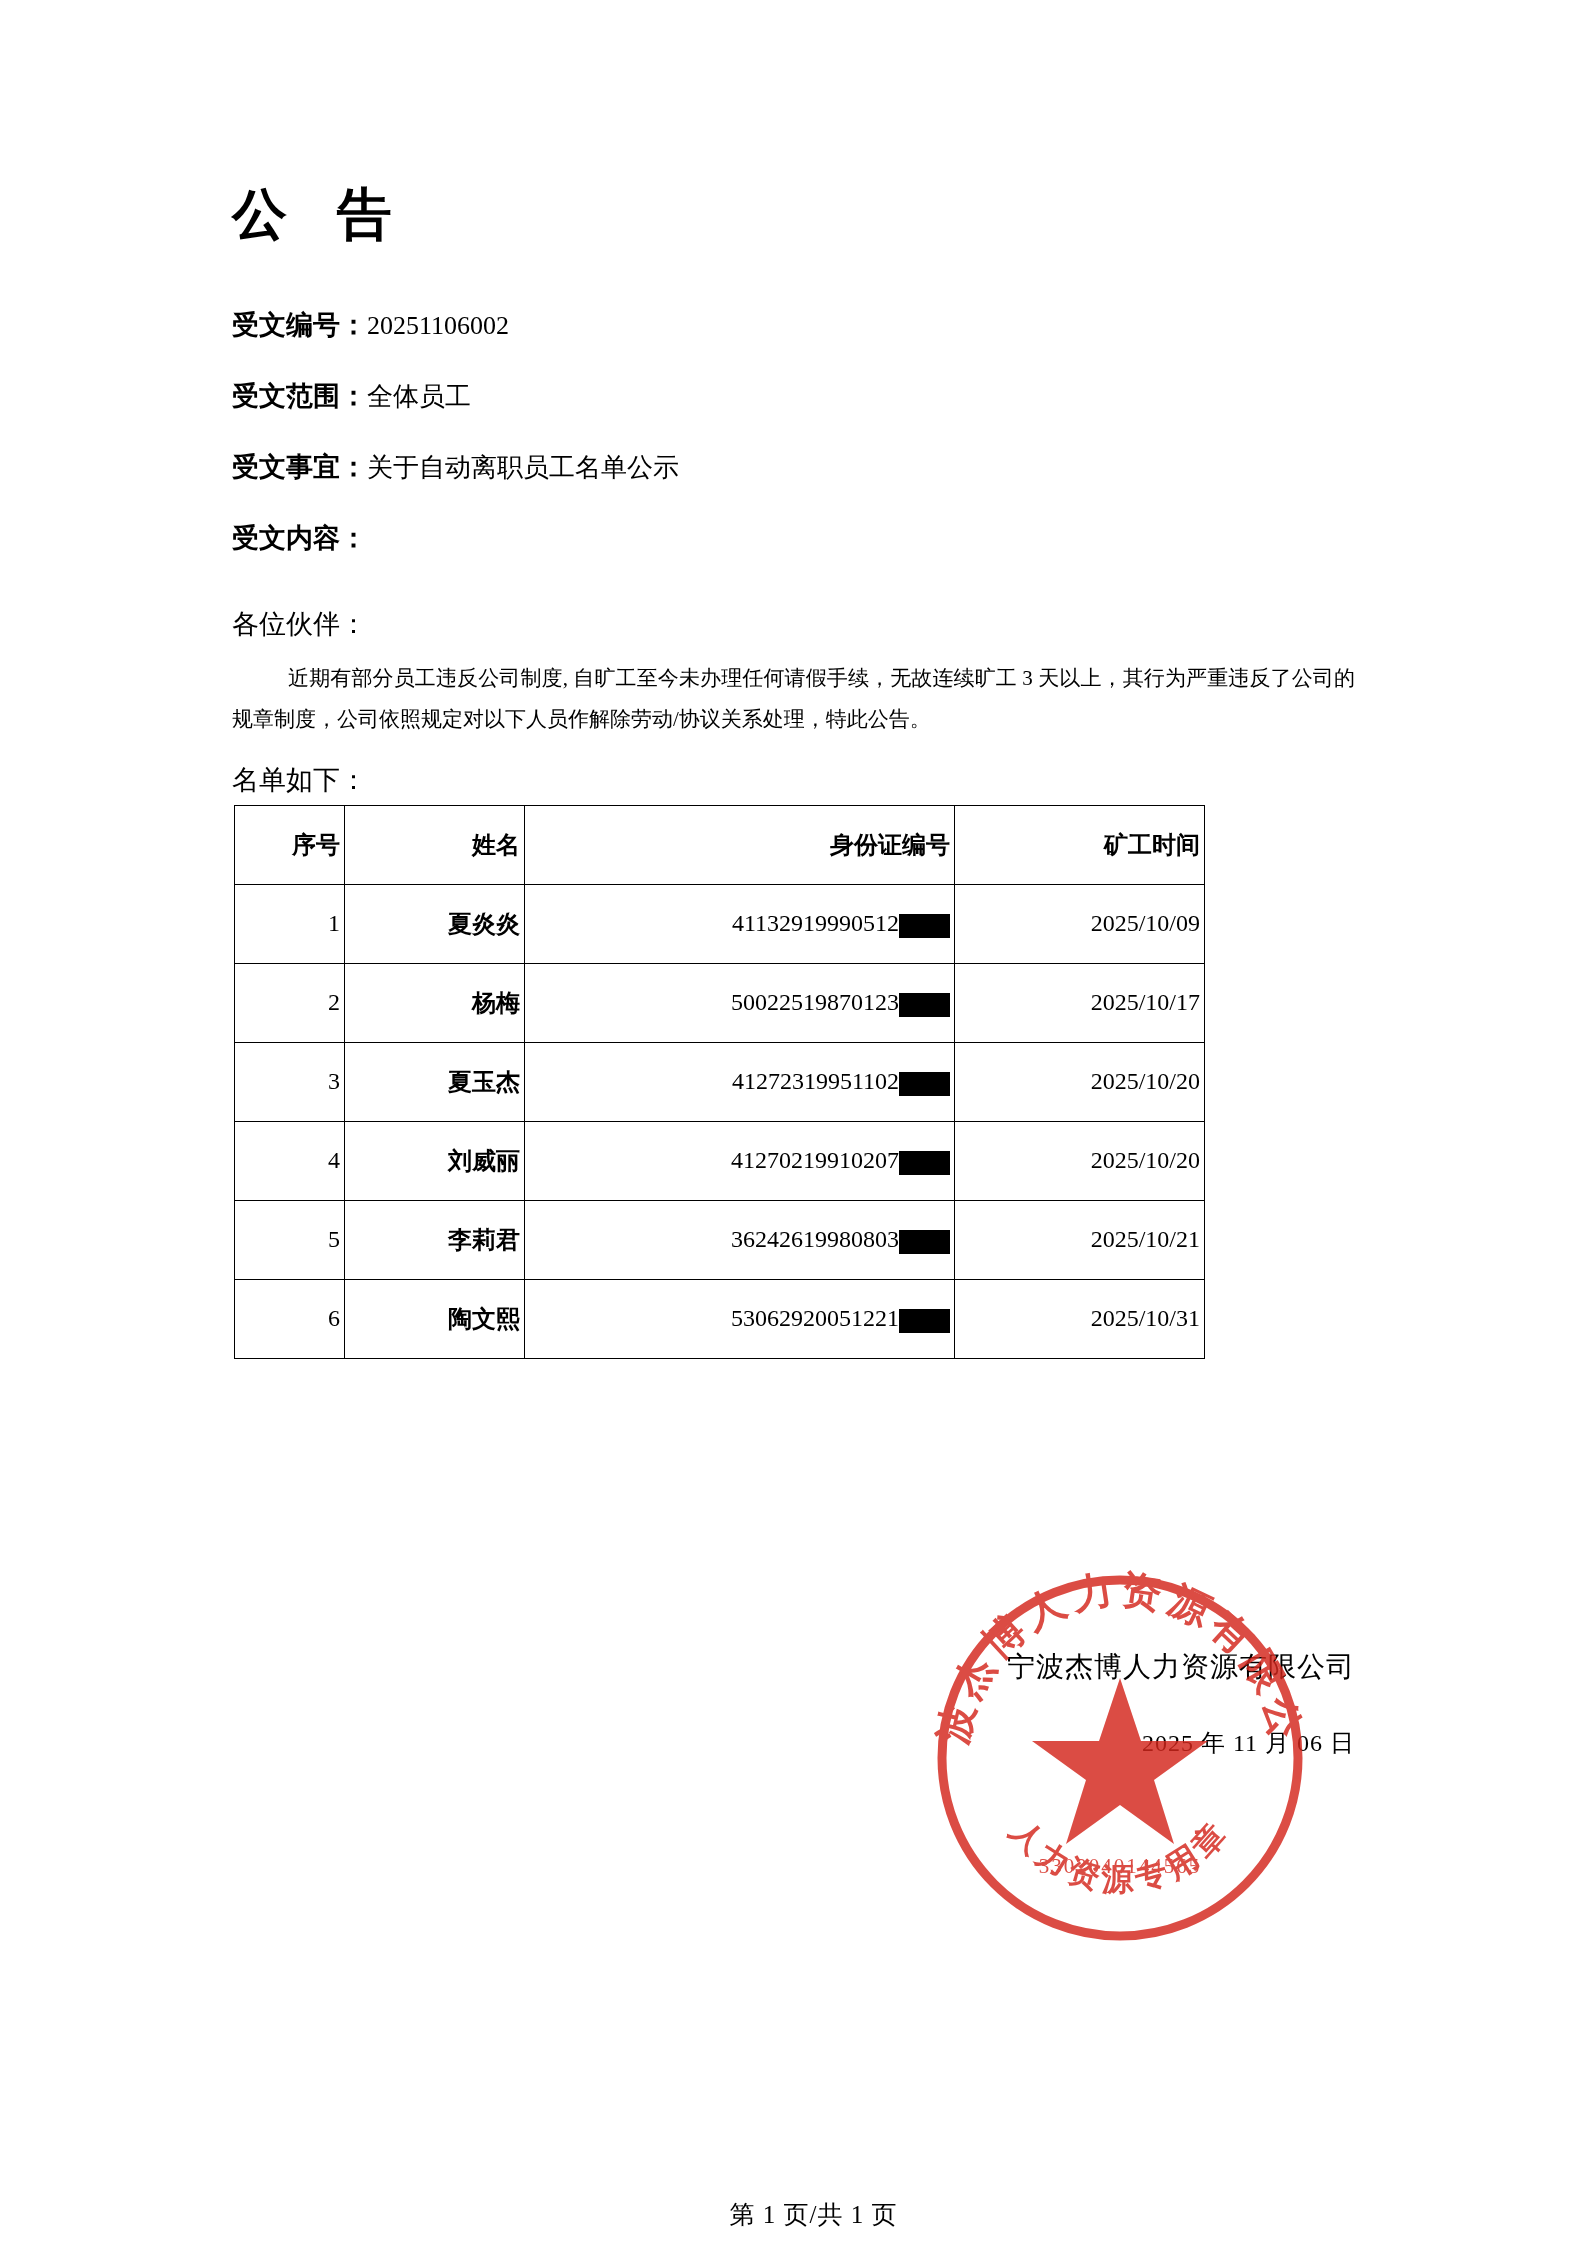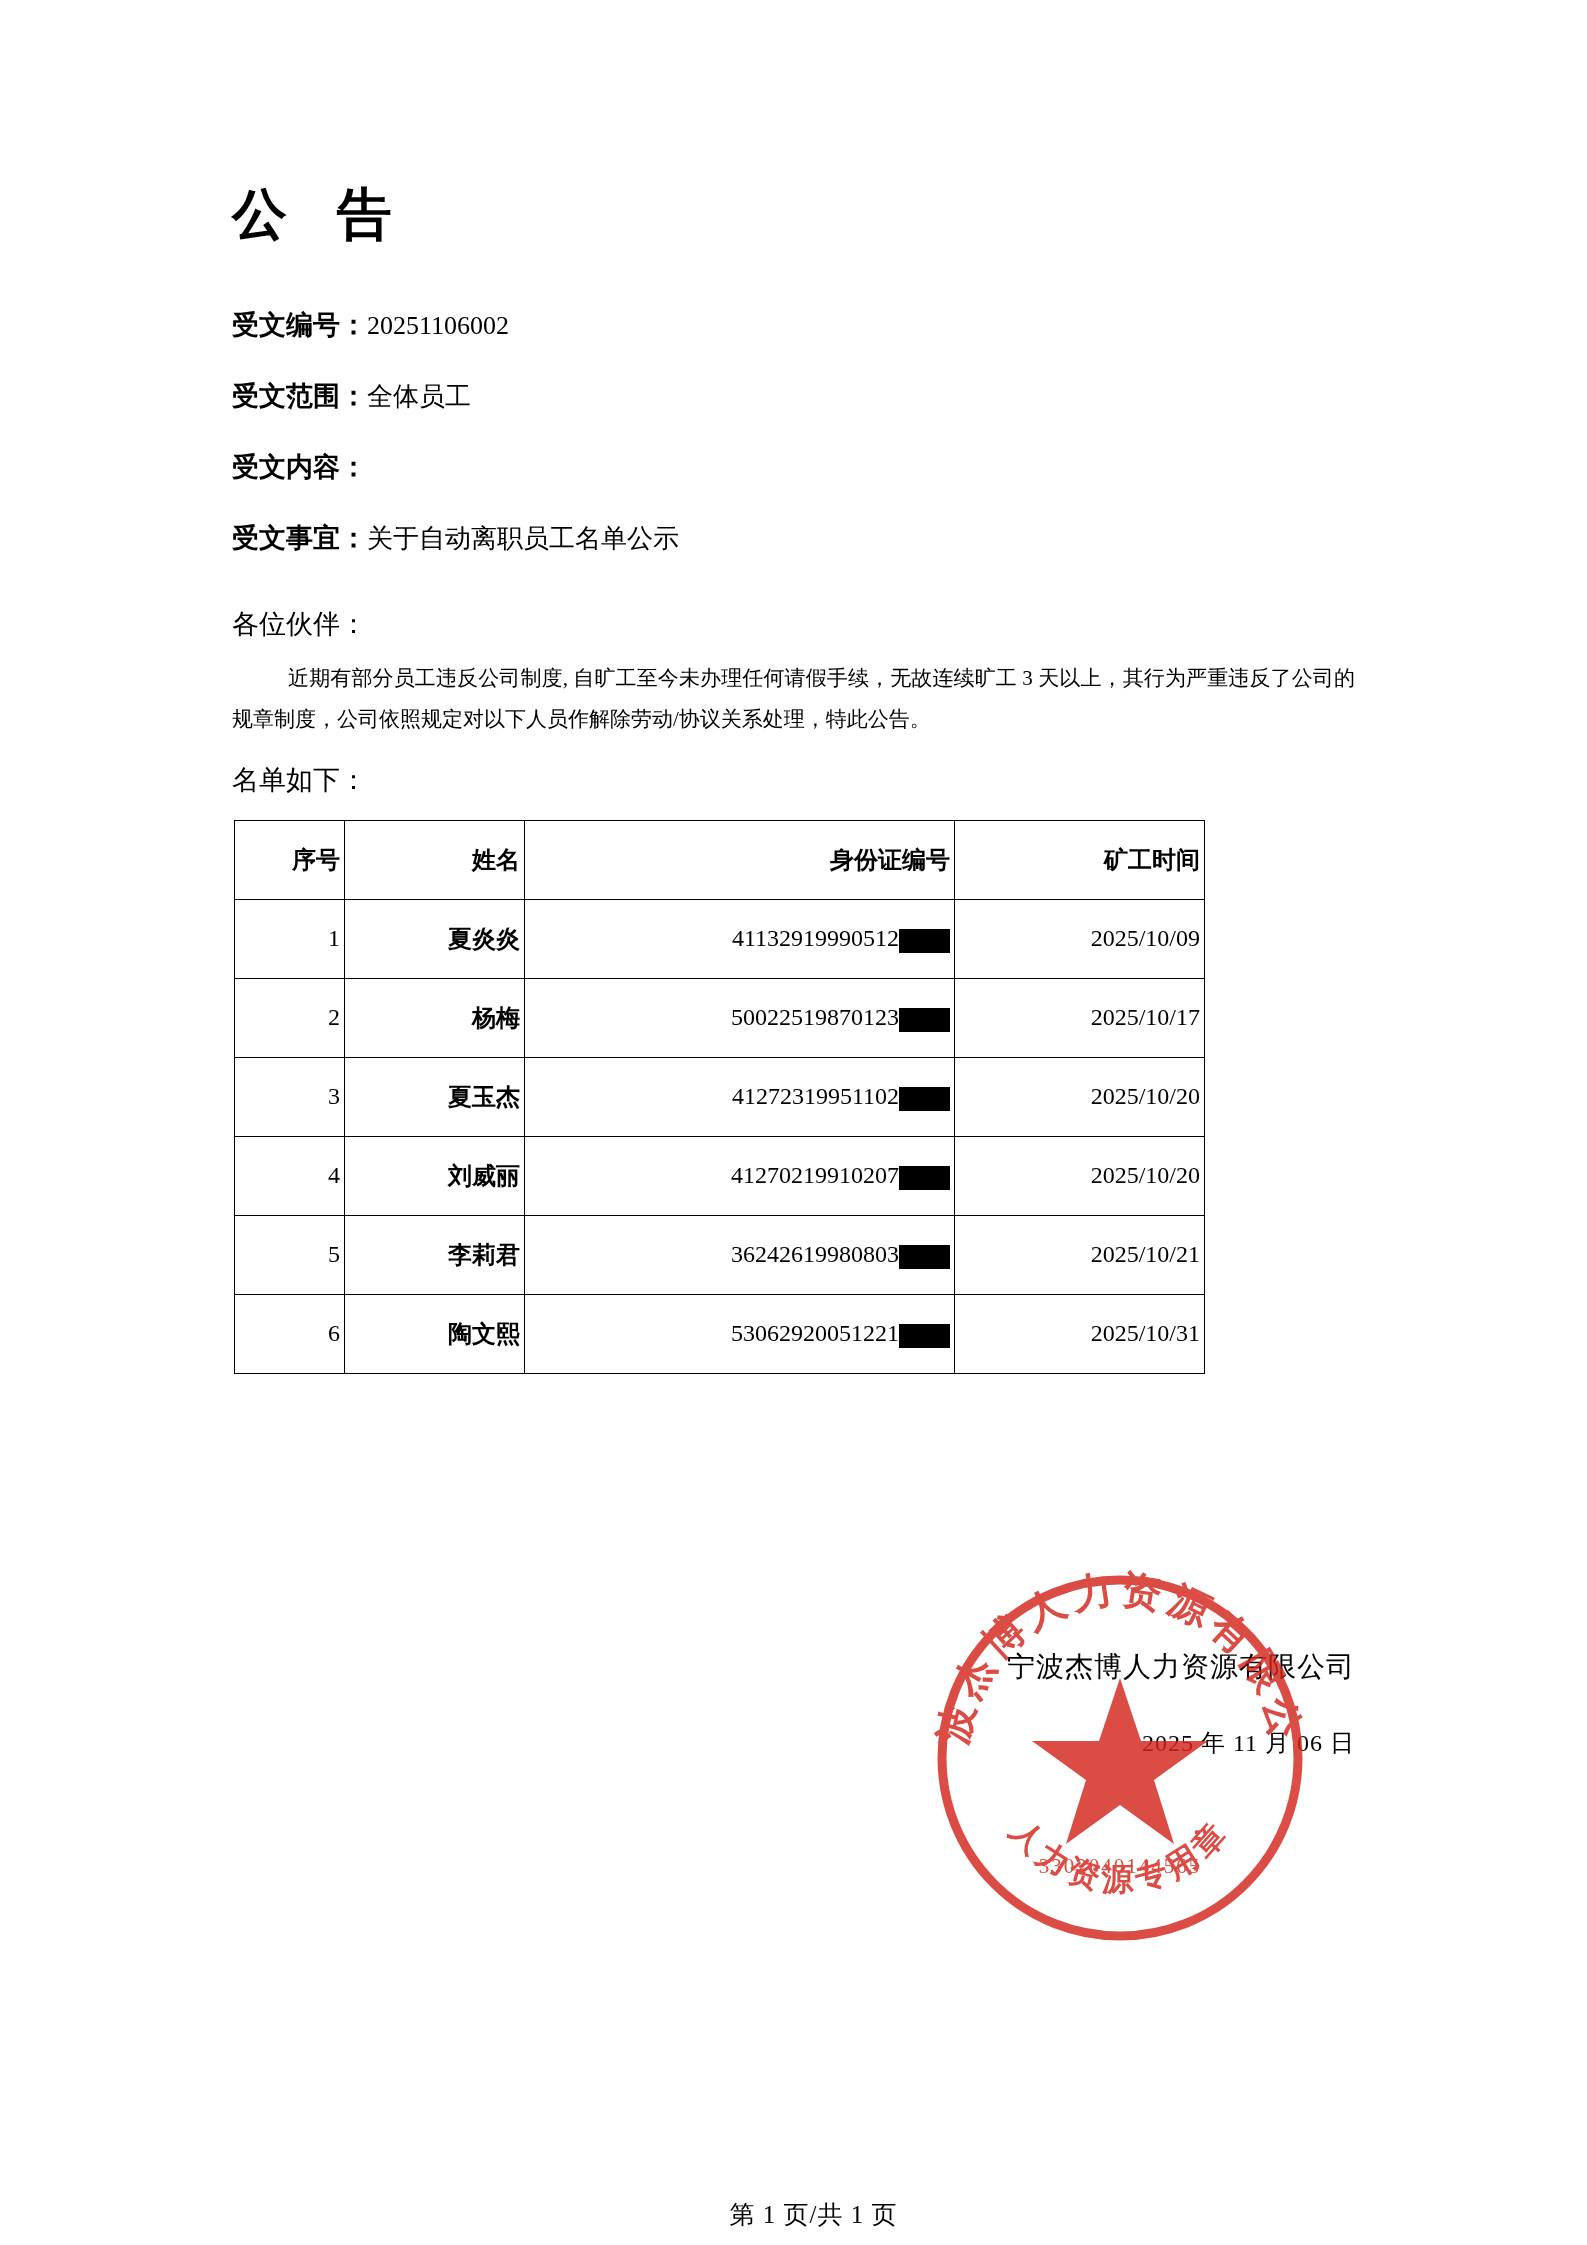--- a/index.html
+++ b/index.html
@@ -58,21 +58,21 @@
     line-height: 1.95;
     text-align: justify;
     text-justify: inter-ideograph;
     margin-top: 16px;
     margin-bottom: 0;
     text-indent: 56px;
   }
   .list-intro {
     font-size: 27px;
     margin-top: 22px;
-    margin-bottom: 22px;
+    margin-bottom: 7px;
   }
   table.name-table {
     border-collapse: collapse;
     width: 970px;
     margin-left: 2px;
     table-layout: fixed;
   }
   table.name-table th,
   table.name-table td {
     border: 1.5px solid #000;
@@ -151,24 +151,24 @@
   <div class="doc-title">公 告</div>
 
   <div class="meta-block">
     <div class="meta-row">
       <span class="meta-label">受文编号：</span><span class="meta-value">20251106002</span>
     </div>
     <div class="meta-row">
       <span class="meta-label">受文范围：</span><span class="meta-value">全体员工</span>
     </div>
     <div class="meta-row">
+      <span class="meta-label">受文事宜：</span><span class="meta-value">关于自动离职员工名单公示</span>
+    </div>
+    <div class="meta-row">
       <span class="meta-label">受文内容：</span><span class="meta-value"></span>
-    </div>
-    <div class="meta-row">
-      <span class="meta-label">受文事宜：</span><span class="meta-value">关于自动离职员工名单公示</span>
     </div>
   </div>
 
   <div class="salutation">各位伙伴：</div>
 
   <div class="body-para">近期有部分员工违反公司制度, 自旷工至今未办理任何请假手续，无故连续旷工 3 天以上，其行为严重违反了公司的规章制度，公司依照规定对以下人员作解除劳动/协议关系处理，特此公告。</div>
 
   <div class="list-intro">名单如下：</div>
 
   <table class="name-table">

